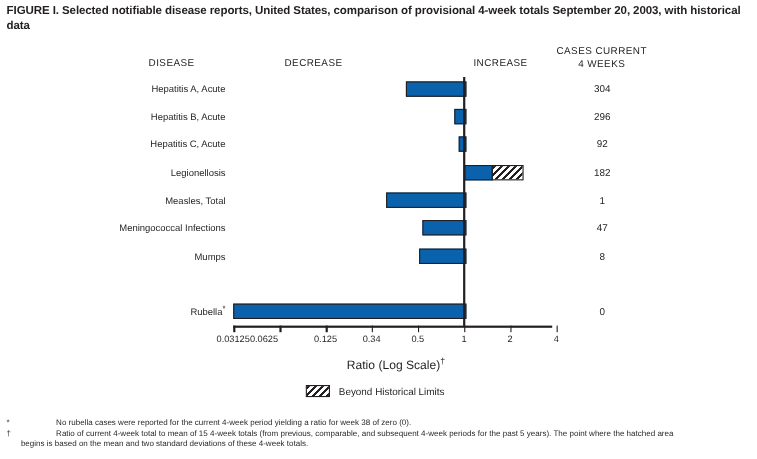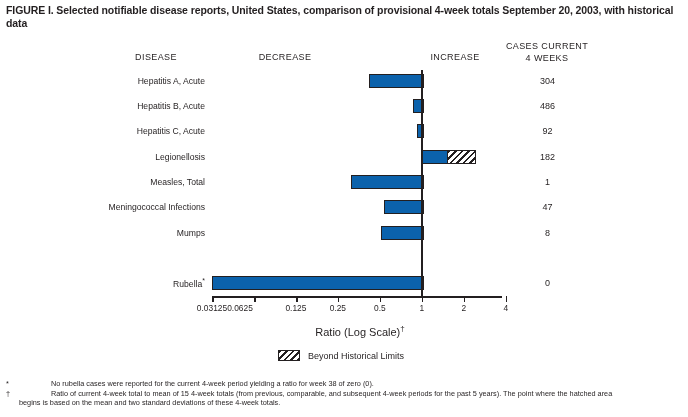--- a/index.html
+++ b/index.html
@@ -120,21 +120,21 @@
 
 <div id="plot">
     <div class="row" style="top: 0px; height: 25.3333px;">
       <div class="dlabel">Hepatitis A, Acute</div>
       <div class="bar" style="left: 369.285px; width: 54.3146px;"></div>
       <div class="cases">304</div>
     </div>
     <div class="row" style="top: 25.3333px; height: 25.3333px;">
       <div class="dlabel">Hepatitis B, Acute</div>
       <div class="bar" style="left: 412.67px; width: 10.9301px;"></div>
-      <div class="cases">486</div>
+      <div class="cases">296</div>
     </div>
     <div class="row" style="top: 50.6667px; height: 25.3333px;">
       <div class="dlabel">Hepatitis C, Acute</div>
       <div class="bar" style="left: 416.752px; width: 6.84755px;"></div>
       <div class="cases">92</div>
     </div>
     <div class="row" style="top: 76px; height: 25.3333px;">
       <div class="dlabel">Legionellosis</div>
       <div class="bar" style="left: 421.8px; width: 26.53px;"></div>
       <div class="hatch" style="left: 446.73px; width: 29.3151px;"></div>
@@ -185,21 +185,21 @@
   </div>
 </div>
 
 <div class="tick" style="left: 212px;"></div>
 <div class="ticklbl" style="left: 212px;">0.03125</div>
 <div class="tick" style="left: 253.96px;"></div>
 <div class="ticklbl" style="left: 240px;">0.0625</div>
 <div class="tick" style="left: 295.92px;"></div>
 <div class="ticklbl" style="left: 295.92px;">0.125</div>
 <div class="tick" style="left: 337.88px;"></div>
-<div class="ticklbl" style="left: 337.88px;">0.25</div>
+<div class="ticklbl" style="left: 337.88px;">0.34</div>
 <div class="tick" style="left: 379.84px;"></div>
 <div class="ticklbl" style="left: 379.84px;">0.5</div>
 <div class="tick" style="left: 421.8px;"></div>
 <div class="ticklbl" style="left: 421.8px;">1</div>
 <div class="tick" style="left: 463.76px;"></div>
 <div class="ticklbl" style="left: 463.76px;">2</div>
 <div class="tick" style="left: 505.72px;"></div>
 <div class="ticklbl" style="left: 505.72px;">4</div>
 
 </body></html>

